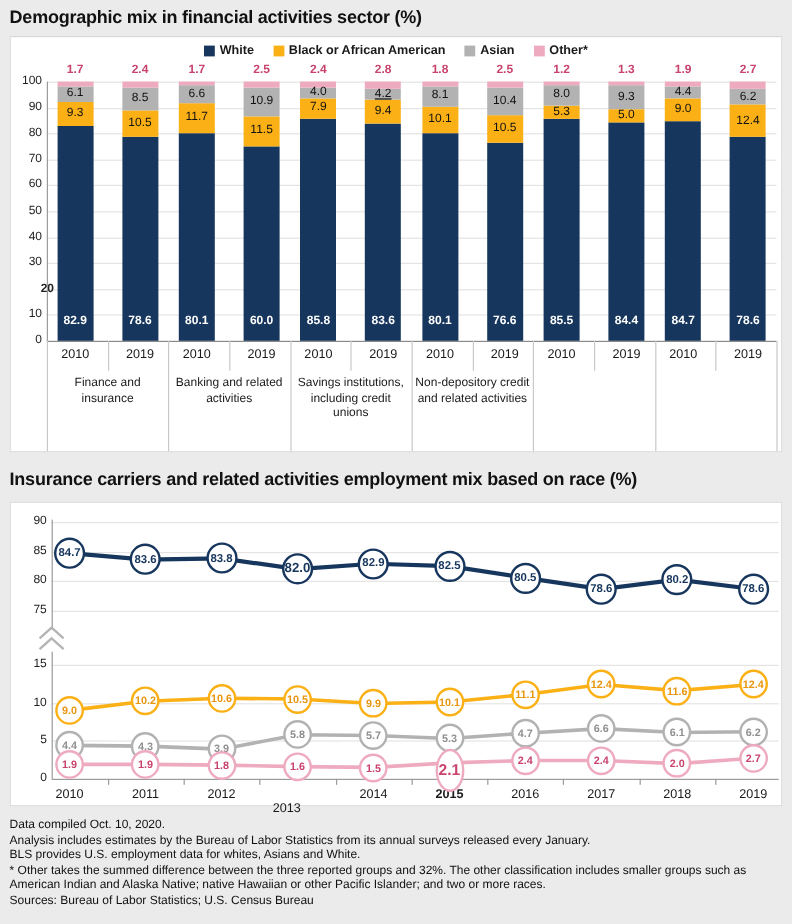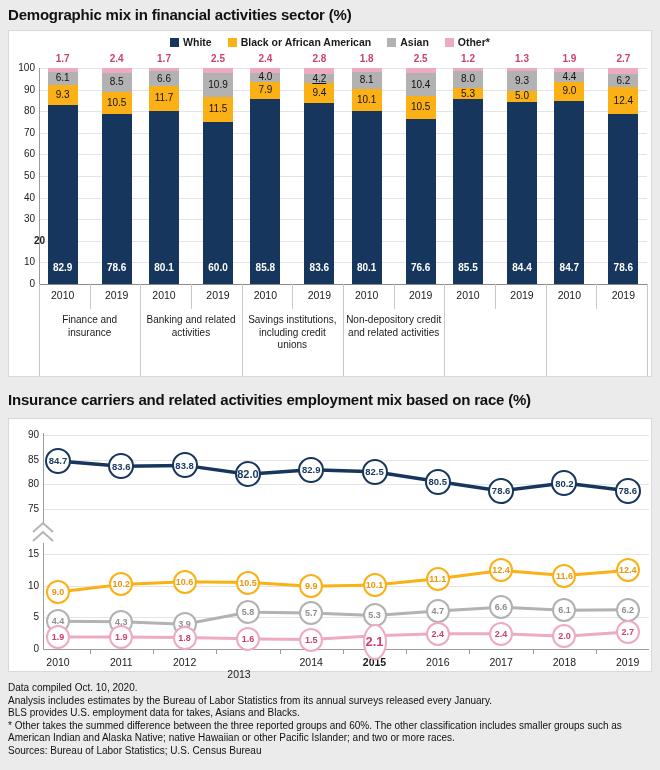--- a/index.html
+++ b/index.html
@@ -284,18 +284,18 @@
       <div class="pt-circle" style="position: absolute; left: 353.5px; top: 204.7px; width: 24px; height: 36px; border: 2.5px solid rgb(238, 170, 191); color: rgb(201, 67, 109); font-size: 13px;">2.1</div>
       <div class="pt-circle" style="position: absolute; left: 416.8px; top: 202.8px; width: 24px; height: 24px; border: 2.5px solid rgb(238, 170, 191); color: rgb(201, 67, 109); font-size: 9px;">2.4</div>
       <div class="pt-circle" style="position: absolute; left: 480.1px; top: 202.8px; width: 24px; height: 24px; border: 2.5px solid rgb(238, 170, 191); color: rgb(201, 67, 109); font-size: 9px;">2.4</div>
       <div class="pt-circle" style="position: absolute; left: 543.4px; top: 205.333px; width: 24px; height: 24px; border: 2.5px solid rgb(238, 170, 191); color: rgb(201, 67, 109); font-size: 9px;">2.0</div>
       <div class="pt-circle" style="position: absolute; left: 606.7px; top: 200.9px; width: 24px; height: 24px; border: 2.5px solid rgb(238, 170, 191); color: rgb(201, 67, 109); font-size: 9px;">2.7</div>
     </div>
 
   <div class="footer">
     <div>Data compiled Oct. 10, 2020.</div>
     <div>Analysis includes estimates by the Bureau of Labor Statistics from its annual surveys released every January.</div>
-    <div>BLS provides U.S. employment data for takes, Asians and Blacks.</div>
-    <div>* Other takes the summed difference between the three reported groups and 60%. The other classification includes smaller groups such as American Indian and Alaska Native; native Hawaiian or other Pacific Islander; and two or more races.</div>
+    <div>BLS provides U.S. employment data for whites, Asians and White.</div>
+    <div>* Other takes the summed difference between the three reported groups and 32%. The other classification includes smaller groups such as American Indian and Alaska Native; native Hawaiian or other Pacific Islander; and two or more races.</div>
     <div>Sources: Bureau of Labor Statistics; U.S. Census Bureau</div>
   </div>
 
 </div>
 
 </body></html>

